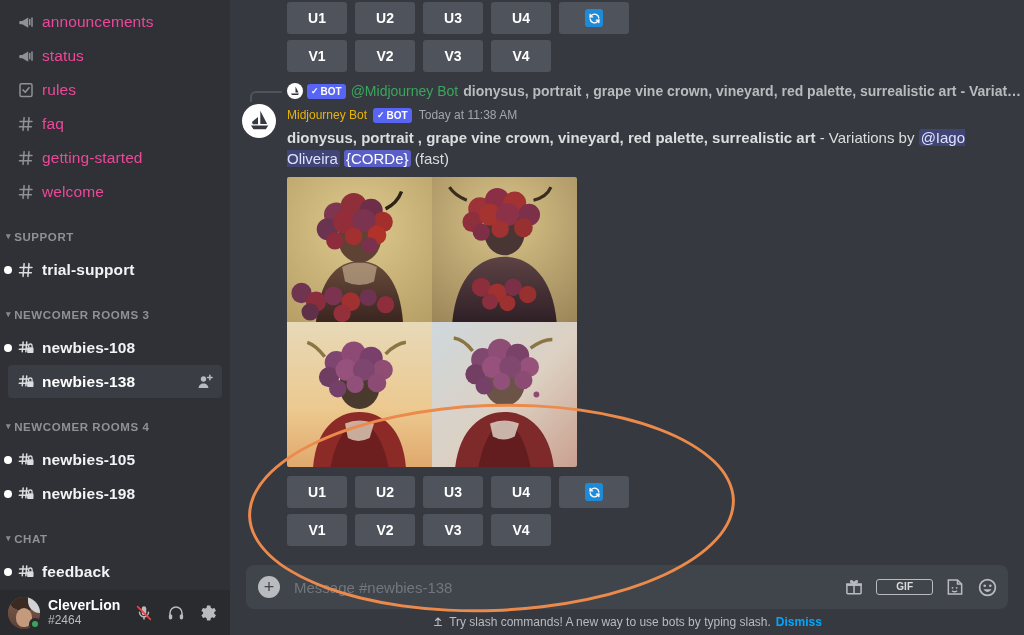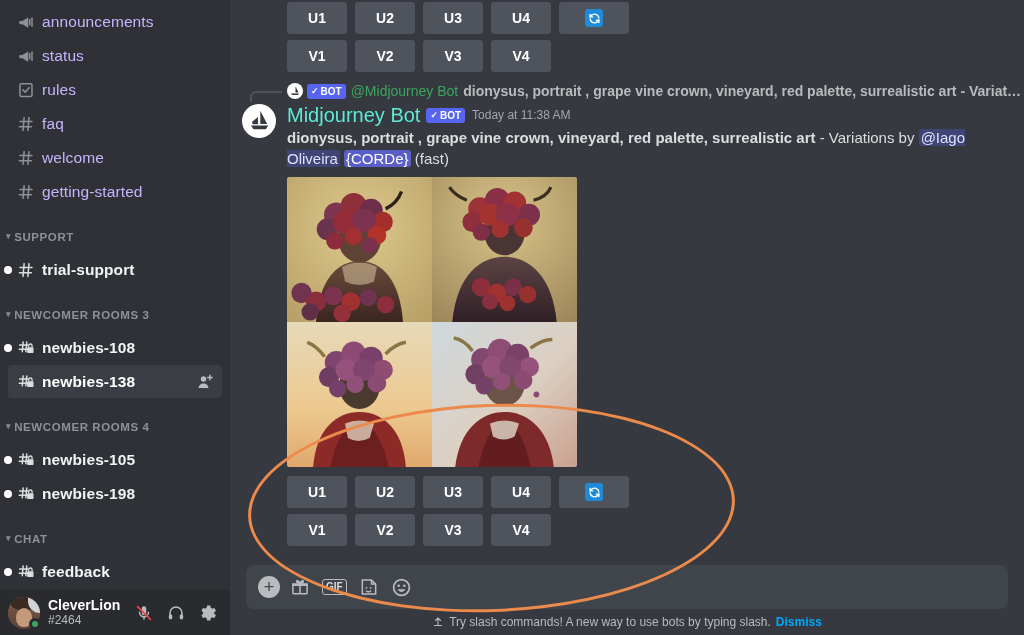--- a/index.html
+++ b/index.html
@@ -42,21 +42,21 @@
   }
   .chan .ico {
     width: 20px; height: 20px;
     margin-right: 6px;
     flex: 0 0 20px;
     display: flex; align-items: center; justify-content: center;
     color: #8e9297;
   }
   .chan .nm {
     font-size: 15.5px;
-    color: #c4b5fd;
+    color: #ec4899;
     letter-spacing: .1px;
     white-space: nowrap;
     overflow: hidden;
     text-overflow: ellipsis;
   }
   .chan.unread .nm { color: #f2f3f5; font-weight: bold; }
   .chan.unread .ico { color: #dcddde; }
   .chan.active { background: #3a3d44; }
   .chan.active .nm { color: #fff; font-weight: bold; }
   .chan.active .ico { color: #dcddde; }
@@ -174,21 +174,21 @@
   
   #message { position: relative; padding-left: 57px; padding-top: 2px; }
   #msg-avatar {
     position: absolute; left: 12px; top: 2px;
     width: 34px; height: 34px; border-radius: 50%;
     background: #fff;
     display: flex; align-items: center; justify-content: center;
     overflow: hidden;
   }
   #msg-head { display: flex; align-items: center; height: 22px; }
-  #msg-author { color: #5eead4; font-size: 20px; font-weight: 500; margin-right: 6px; }
+  #msg-author { color: #eab308; font-size: 12px; font-weight: 500; margin-right: 6px; }
   #msg-time { color: #a3a6aa; font-size: 12px; margin-left: 2px; }
   #msg-body { font-size: 15px; color: #dcddde; line-height: 21px; max-width: 700px; padding-top: 1px; }
   #msg-body b { color: #dcddde; font-weight: bold; }
   .mention {
     background: rgba(88,101,242,.3);
     color: #dee0fc;
     border-radius: 3px;
     padding: 0 2px;
     font-weight: 500;
   }
@@ -254,21 +254,21 @@
     font-size: 15px;
     font-family: "Liberation Sans", sans-serif;
     margin-left: 14px;
   }
   #composer-input::placeholder { color: #72767d; }
   #composer-icons { display: flex; align-items: center; gap: 12px; margin-left: 10px; }
   .cico { color: #b9bbbe; cursor: pointer; display:flex; align-items:center; }
   .gifbox {
     border: 1.5px solid #b9bbbe; border-radius: 3px;
     font-size: 10px; font-weight: bold; color: #dcddde;
-    padding: 1px 3px; line-height: 1.15;
+    padding: 1px 19px; line-height: 1.15;
   }
   #slash-hint {
     height: 26px;
     display: flex; align-items: center;
     justify-content: center;
     font-size: 12px; color: #b9bbbe;
     gap: 5px;
   }
   #slash-hint .dismiss { color: #00a8fc; cursor: pointer; font-weight: bold; }
 
@@ -327,29 +327,29 @@
             </svg>
           </div>
           <div class="nm">faq</div>
         </div>
         <div class="chan">
           <div class="ico">
             <svg width="18" height="18" viewBox="0 0 24 24" fill="none">
               <path d="M9.5 3.5L8 20.5M16 3.5L14.5 20.5M4 8.5h16M3.2 15.5h16" stroke="currentColor" stroke-width="2" stroke-linecap="round"></path>
             </svg>
           </div>
+          <div class="nm">getting-started</div>
+        </div>
+        <div class="chan">
+          <div class="ico">
+            <svg width="18" height="18" viewBox="0 0 24 24" fill="none">
+              <path d="M9.5 3.5L8 20.5M16 3.5L14.5 20.5M4 8.5h16M3.2 15.5h16" stroke="currentColor" stroke-width="2" stroke-linecap="round"></path>
+            </svg>
+          </div>
           <div class="nm">welcome</div>
-        </div>
-        <div class="chan">
-          <div class="ico">
-            <svg width="18" height="18" viewBox="0 0 24 24" fill="none">
-              <path d="M9.5 3.5L8 20.5M16 3.5L14.5 20.5M4 8.5h16M3.2 15.5h16" stroke="currentColor" stroke-width="2" stroke-linecap="round"></path>
-            </svg>
-          </div>
-          <div class="nm">getting-started</div>
         </div>
         <div class="cat">
           <span class="carat">▾</span>
           <span>SUPPORT</span>
         </div>
         <div class="chan unread">
           <div class="pip"></div>
           <div class="ico">
             <svg width="18" height="18" viewBox="0 0 24 24" fill="none">
               <path d="M9.5 3.5L8 20.5M16 3.5L14.5 20.5M4 8.5h16M3.2 15.5h16" stroke="currentColor" stroke-width="2" stroke-linecap="round"></path>
@@ -706,20 +706,21 @@
               <button class="mjbtn">V3</button>
               <button class="mjbtn">V4</button>
             </div>
         </div>
       </div>
     </div>
 
     <div id="composer-wrap">
       <div id="composer">
         <div id="plus-btn">+</div>
+        <input id="composer-input" placeholder="Message #newbies-138" style="">
         <div id="composer-icons">
           <div class="cico">
             <svg width="20" height="20" viewBox="0 0 24 24" fill="none" stroke="currentColor" stroke-width="1.8">
               <rect x="3.5" y="9.5" width="17" height="10.5" rx="1"></rect>
               <path d="M2.5 7.5h19v3h-19z" fill="currentColor" stroke="none"></path>
               <path d="M12 7.5v12.5"></path>
               <path d="M12 7.5C10 7.5 8 7 8 5.5S10 3.5 12 7.5zM12 7.5c2 0 4-.5 4-2s-2-2-4 2z"></path>
             </svg>
           </div>
           <div class="cico">

